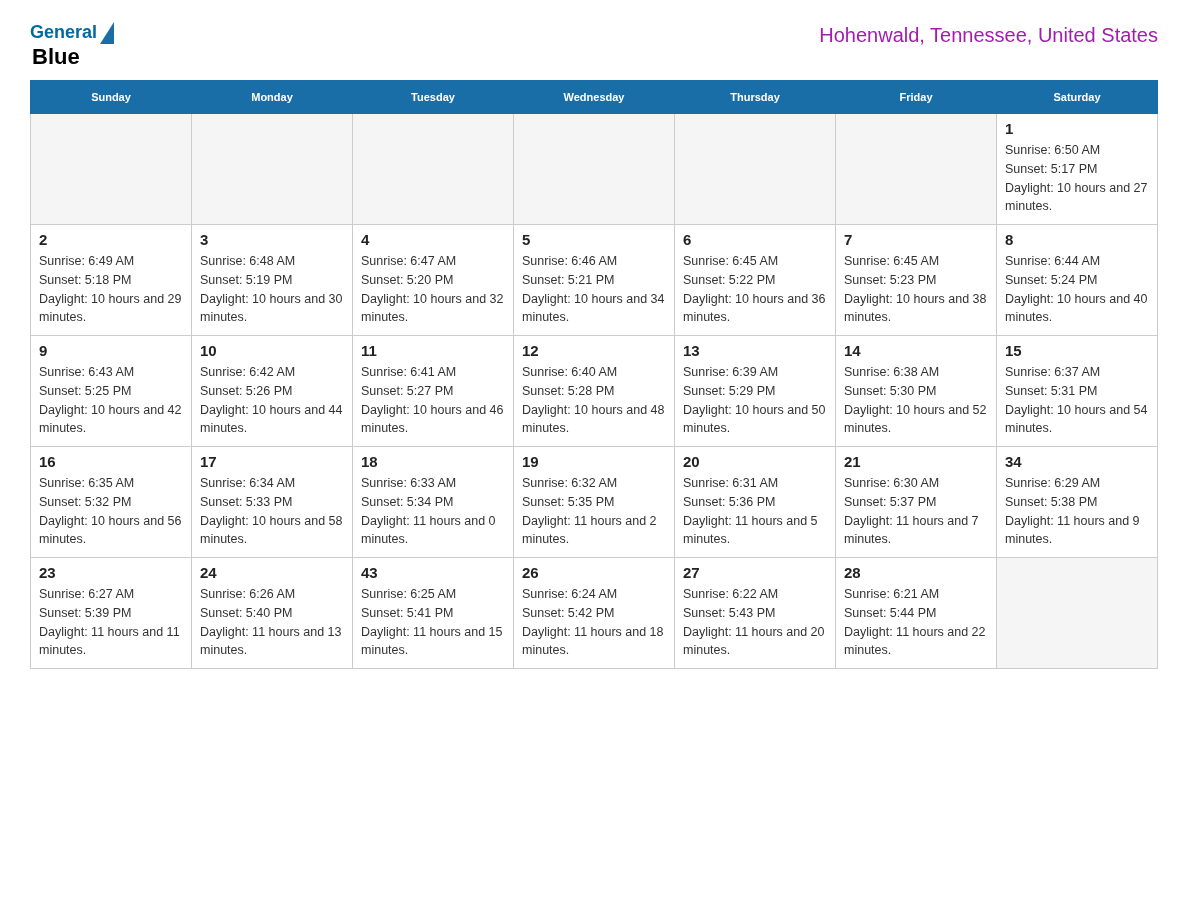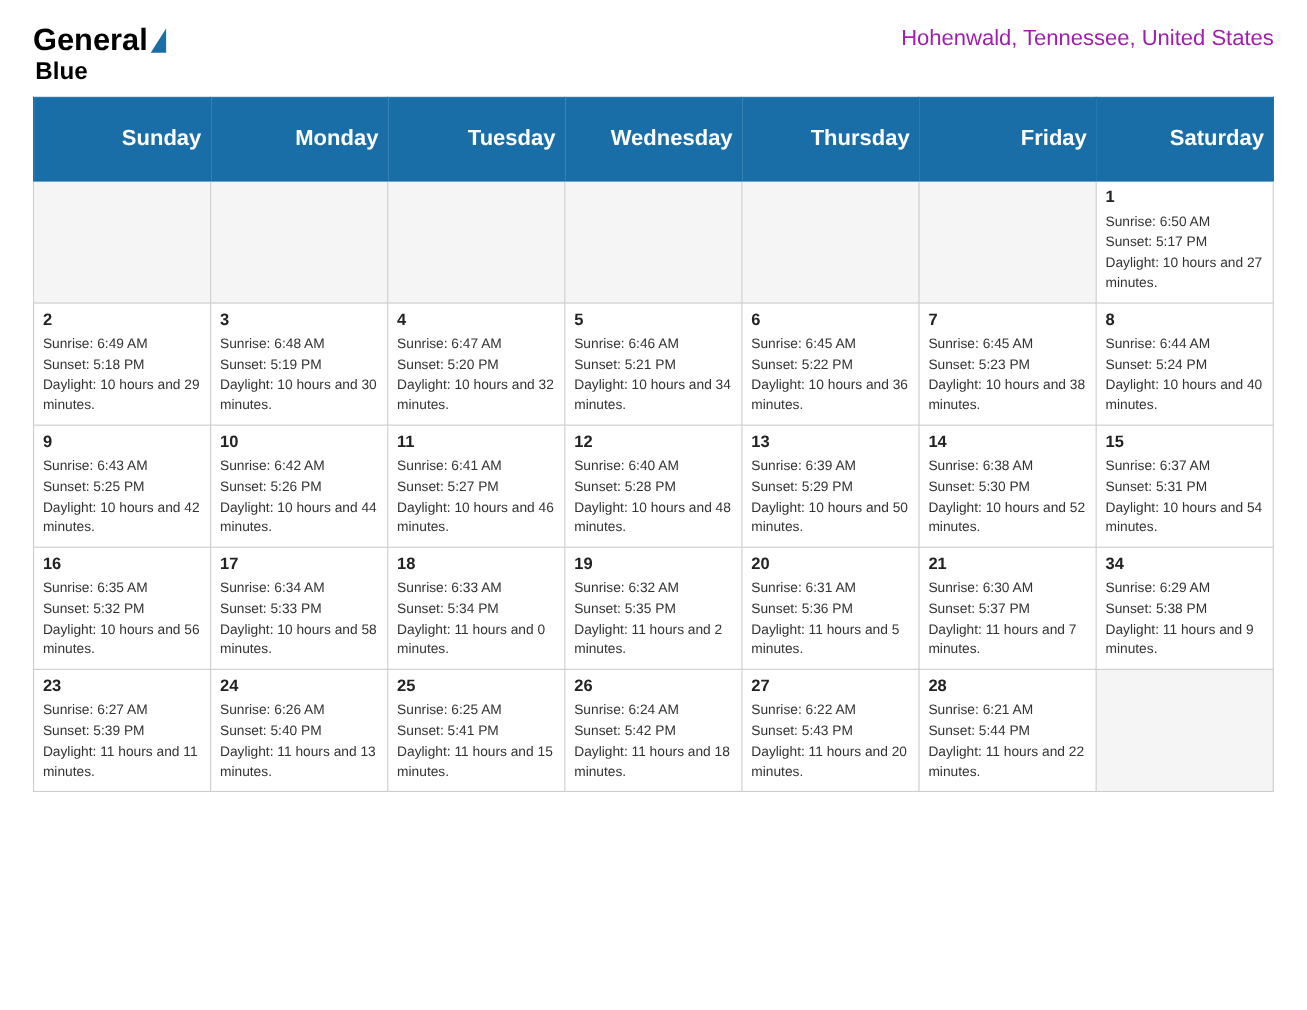--- a/index.html
+++ b/index.html
@@ -19,23 +19,23 @@
     .logo {
       display: flex;
       flex-direction: column;
       align-items: flex-start;
     }
     .logo-top {
       display: flex;
       align-items: center;
     }
     .logo-general {
-      font-size: 28px;
-      font-weight: bold;
-      color: #000000;
+      font-size: 18px;
+      font-weight: bold;
+      color: #0369a1;
     }
     .logo-triangle {
       width: 0;
       height: 0;
       border-left: 14px solid transparent;
       border-right: 0px solid transparent;
       border-bottom: 22px solid #1a6ea8;
       margin-left: 3px;
       margin-top: 2px;
     }
@@ -60,24 +60,24 @@
       margin-top: 4px;
     }
     .calendar {
       width: 100%;
       border-collapse: collapse;
       margin-top: 8px;
     }
     .calendar thead tr th {
       background-color: #1a6ea8;
       color: #fff;
-      padding: 26px 8px;
-      font-size: 20px;
-      font-weight: bold;
-      text-align: right;
+      padding: 10px 8px;
+      font-size: 11px;
+      font-weight: bold;
+      text-align: center;
       border: 1px solid #1a6ea8;
     }
     .calendar tbody tr td {
       width: 14.28%;
       vertical-align: top;
       padding: 6px 8px 8px 8px;
       border: 1px solid #ccc;
       min-height: 100px;
       font-size: 13px;
       color: #333;
@@ -236,21 +236,21 @@
       <tr class="row-divider">
         <td>
           <span class="day-number">23</span>
           <div class="day-info">Sunrise: 6:27 AM<br>Sunset: 5:39 PM<br>Daylight: 11 hours and 11 minutes.</div>
         </td>
         <td>
           <span class="day-number">24</span>
           <div class="day-info">Sunrise: 6:26 AM<br>Sunset: 5:40 PM<br>Daylight: 11 hours and 13 minutes.</div>
         </td>
         <td>
-          <span class="day-number">25</span>
+          <span class="day-number">43</span>
           <div class="day-info">Sunrise: 6:25 AM<br>Sunset: 5:41 PM<br>Daylight: 11 hours and 15 minutes.</div>
         </td>
         <td>
           <span class="day-number">26</span>
           <div class="day-info">Sunrise: 6:24 AM<br>Sunset: 5:42 PM<br>Daylight: 11 hours and 18 minutes.</div>
         </td>
         <td>
           <span class="day-number">27</span>
           <div class="day-info">Sunrise: 6:22 AM<br>Sunset: 5:43 PM<br>Daylight: 11 hours and 20 minutes.</div>
         </td>

